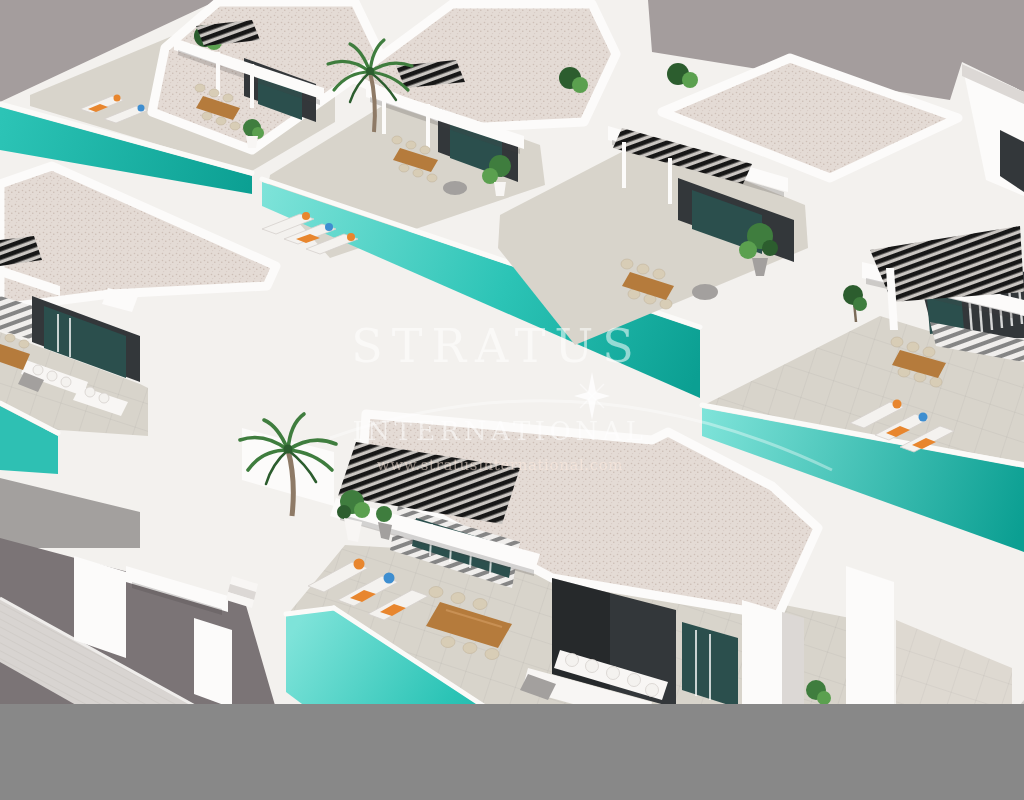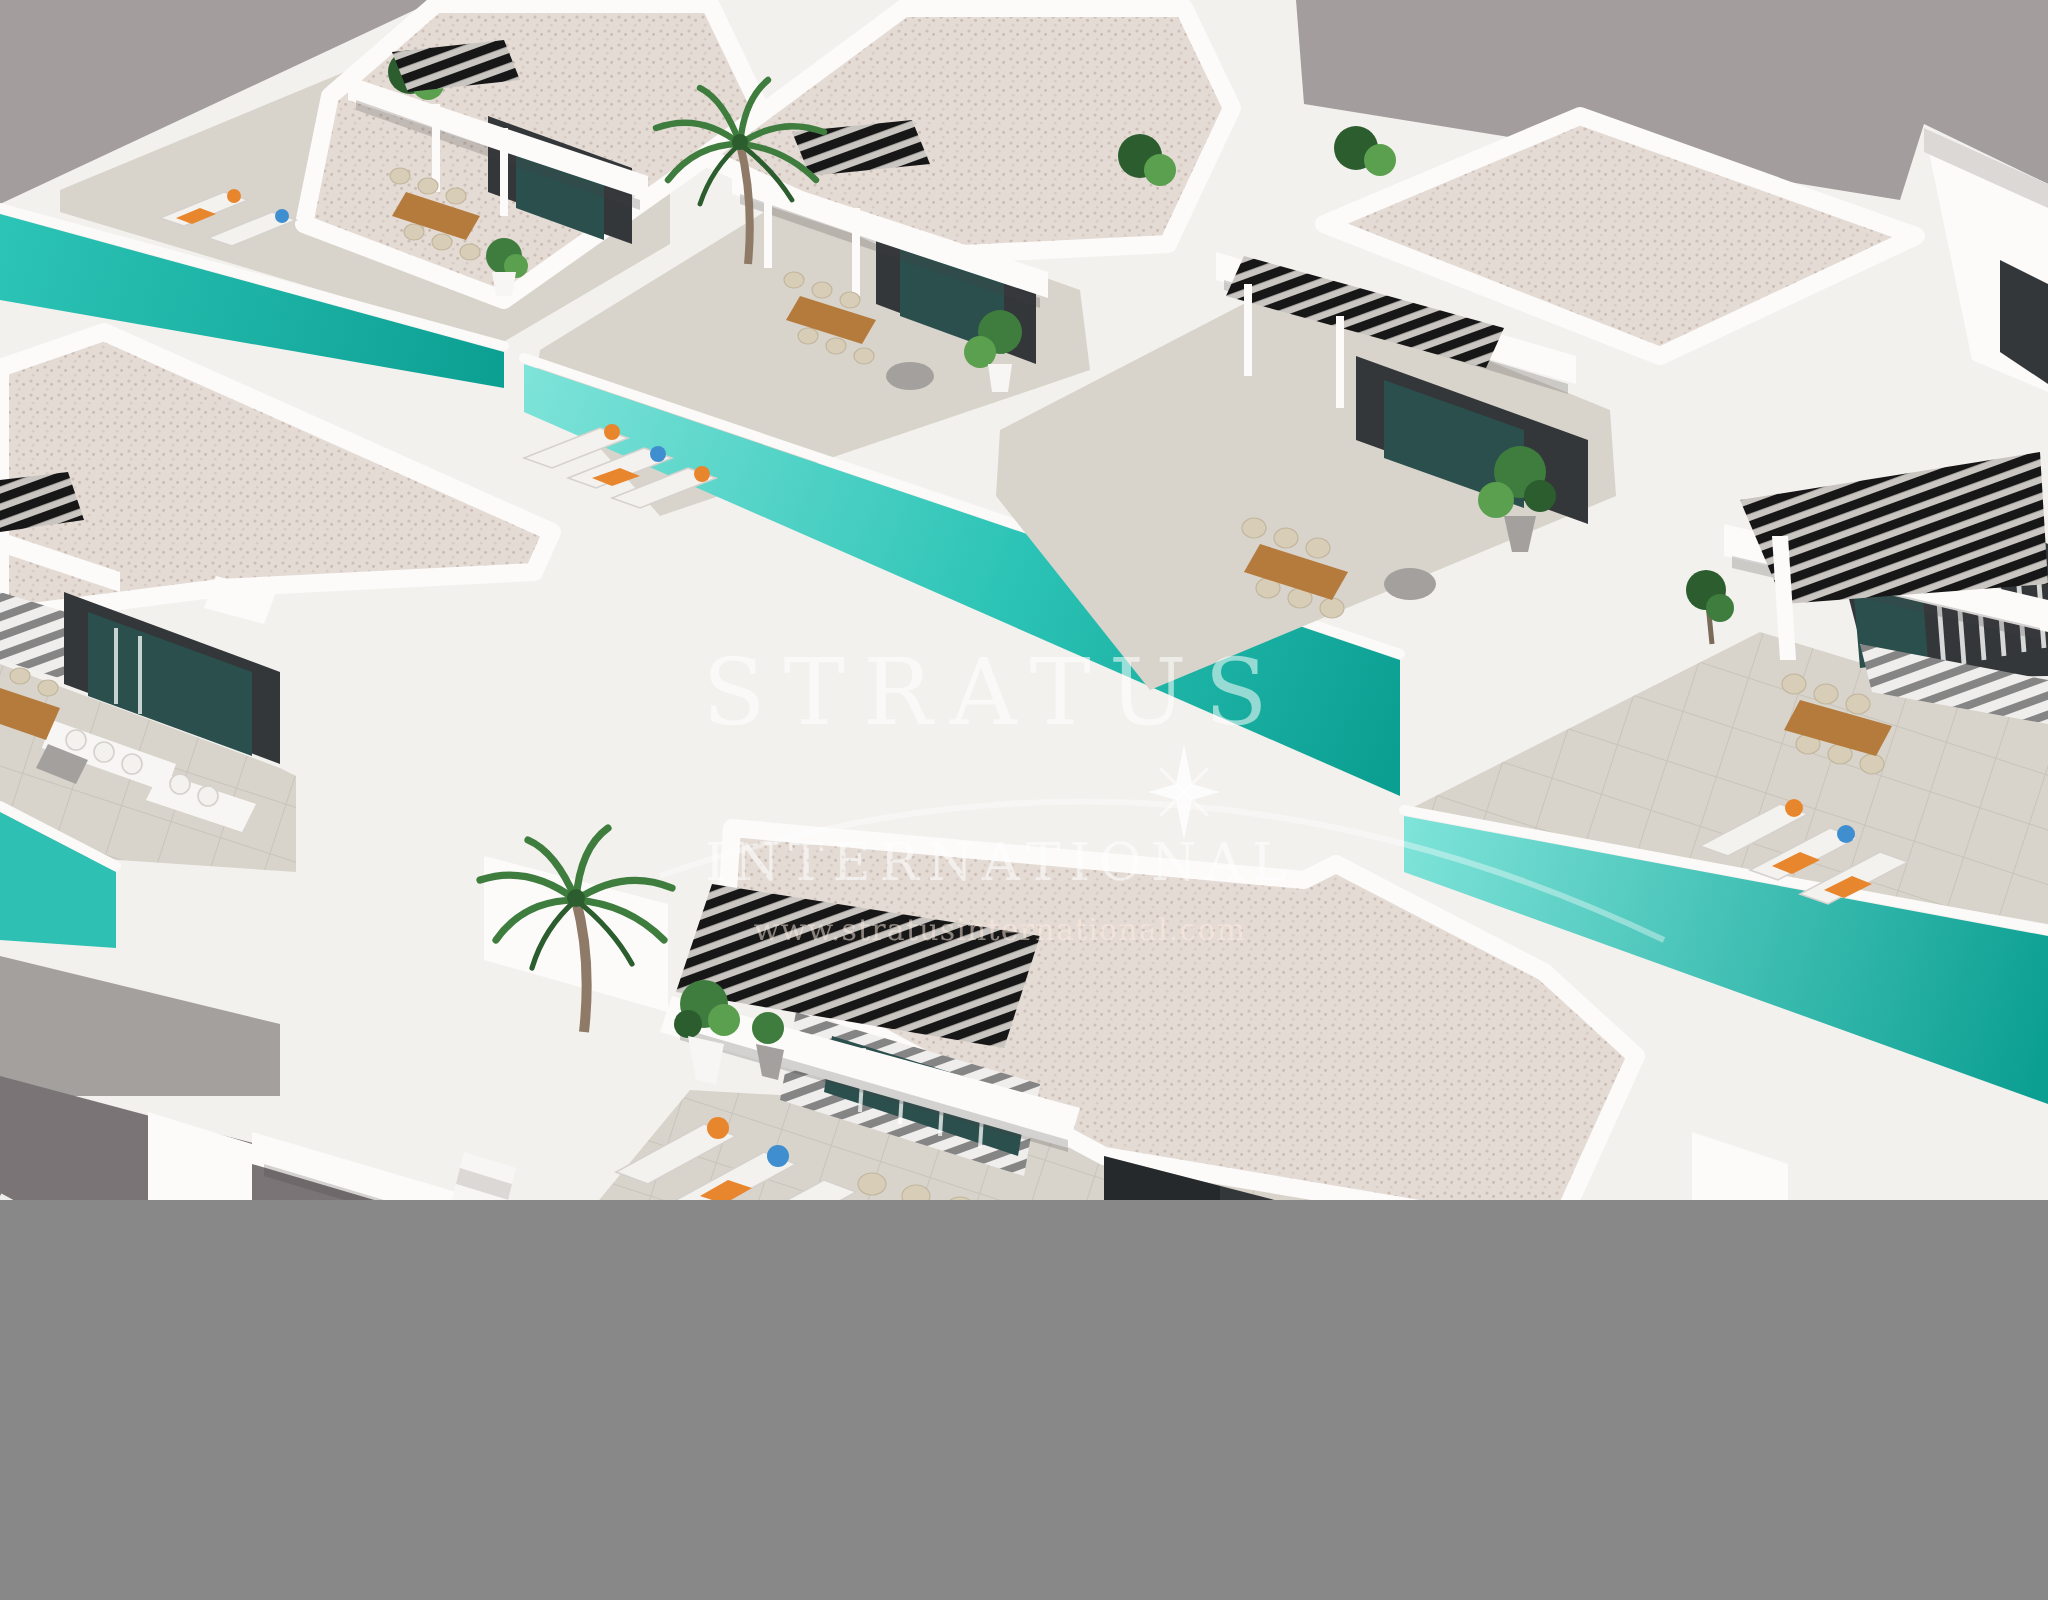--- a/index.html
+++ b/index.html
@@ -6,21 +6,21 @@
     --c-sky:#a49d9d; --c-wall:#f3f1ee; --c-wall-hi:#fcfbfa; --c-wall-sh:#dcd8d5;
     --c-roof:#e4dbd5; --c-roof-dot:#cdbfb7; --c-terrace:#d8d4cb; --c-terrace-hi:#ded9d1;
     --c-pool-sh:#7ee3d9; --c-pool-md:#2cc4b6; --c-pool-dp:#0b9f92;
     --c-facade:#33373a; --c-glass:#2b4f4d; --c-slat:#171717;
     --c-road:#7b7476; --c-sidewalk:#d8d4d1; --c-wood:#b57b3c; --c-rattan:#d8cdb6;
     --c-leaf:#3f7d3e; --c-leaf-dk:#2c5d2e; --c-leaf-lt:#5ba04f;
     --c-orange:#e8862e; --c-blue:#3e8ed0; --c-gray:#a3a09e;
     --c-mark:rgba(255,255,255,0.55);
   }
   html,body{margin:0;padding:0;background:#888;}
-  .stage{width:1024px;height:600px;position:relative;overflow:hidden;font-family:"DejaVu Serif", serif;}
+  .stage{width:1024px;height:704px;position:relative;overflow:hidden;font-family:"DejaVu Serif", serif;}
   svg{display:block}
   .sky{fill:var(--c-sky)}
   .site{fill:var(--c-wall)}
   .wallhi{fill:var(--c-wall-hi)}
   .wallsh{fill:var(--c-wall-sh)}
   .terr{fill:var(--c-terrace)}
   .roofedge{stroke:var(--c-wall-hi);stroke-width:9;stroke-linejoin:round}
   .facade{fill:var(--c-facade)}
   .glass{fill:var(--c-glass)}
   .wood{fill:var(--c-wood)}

